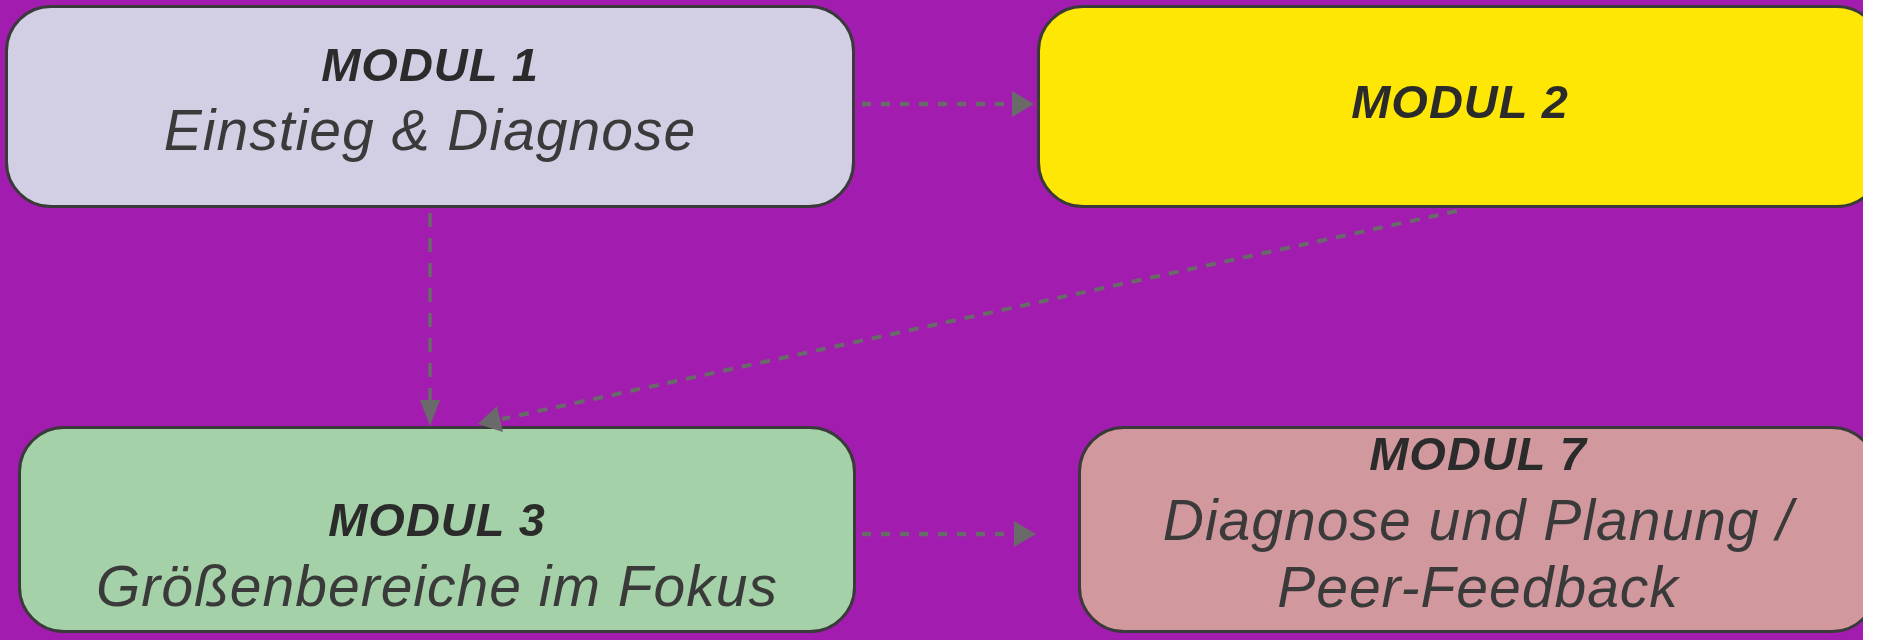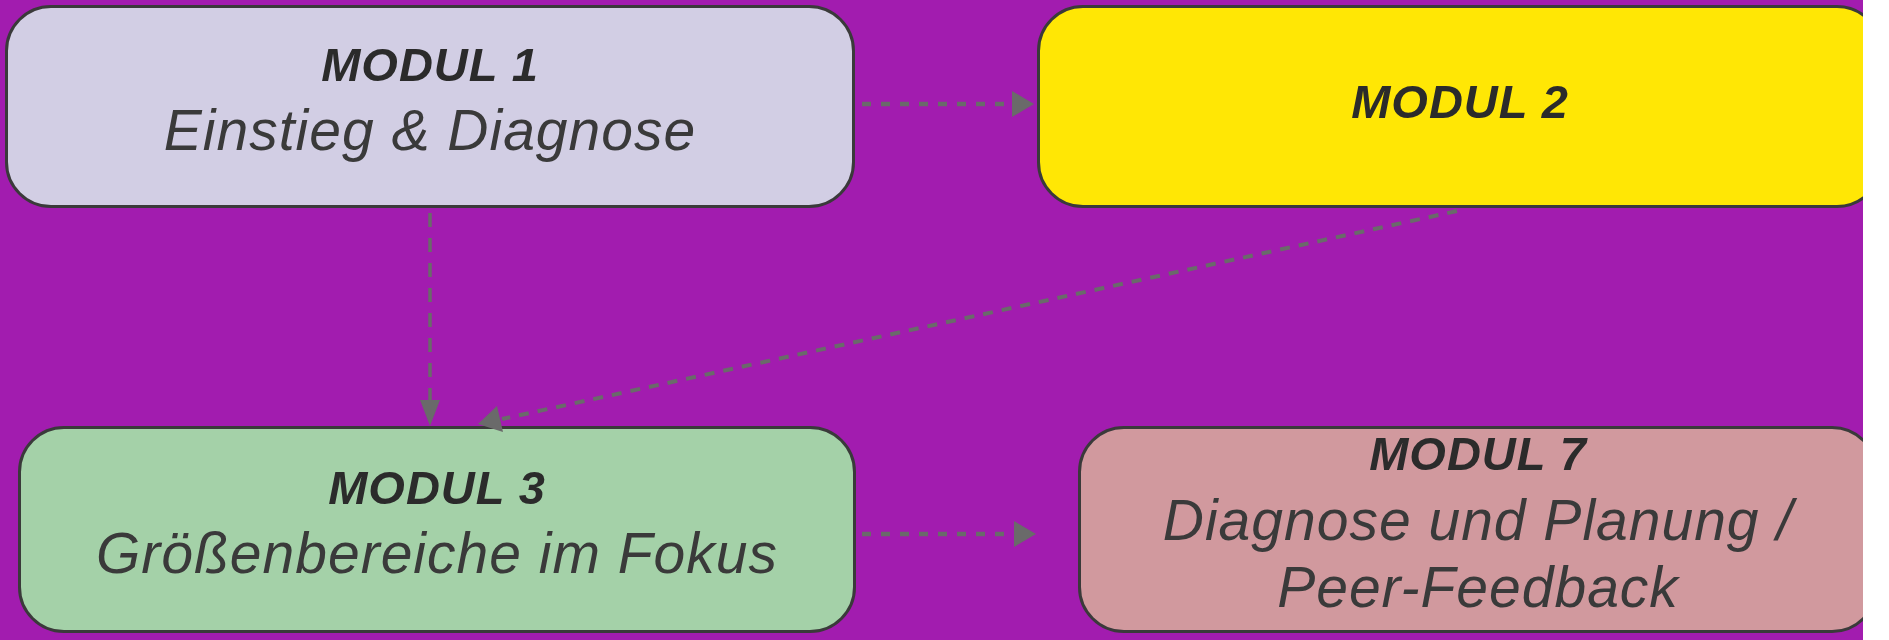--- a/index.html
+++ b/index.html
@@ -71,21 +71,21 @@
 
   <div class="module" id="module-1" style="background: rgb(210, 206, 228);">
     <div class="module-title">MODUL 1</div>
     <div class="module-subtitle">Einstieg &amp; Diagnose</div>
   </div>
 
   <div class="module" id="module-2" style="background: rgb(255, 231, 5);">
     <div class="module-title">MODUL 2</div>
   </div>
 
-  <div class="module" id="module-3" style="background: rgb(164, 209, 168);">
+  <div class="module" id="module-3" style="background: rgb(164, 209, 168); justify-content: flex-end;">
     <div class="module-title">MODUL 3</div>
     <div class="module-subtitle">Größenbereiche im Fokus</div>
   </div>
 
   <div class="module" id="module-4" style="background: rgb(209, 153, 158);">
     <div class="module-title">MODUL 7</div>
     <div class="module-subtitle">Diagnose und Planung /
 Peer-Feedback</div>
   </div>
 

